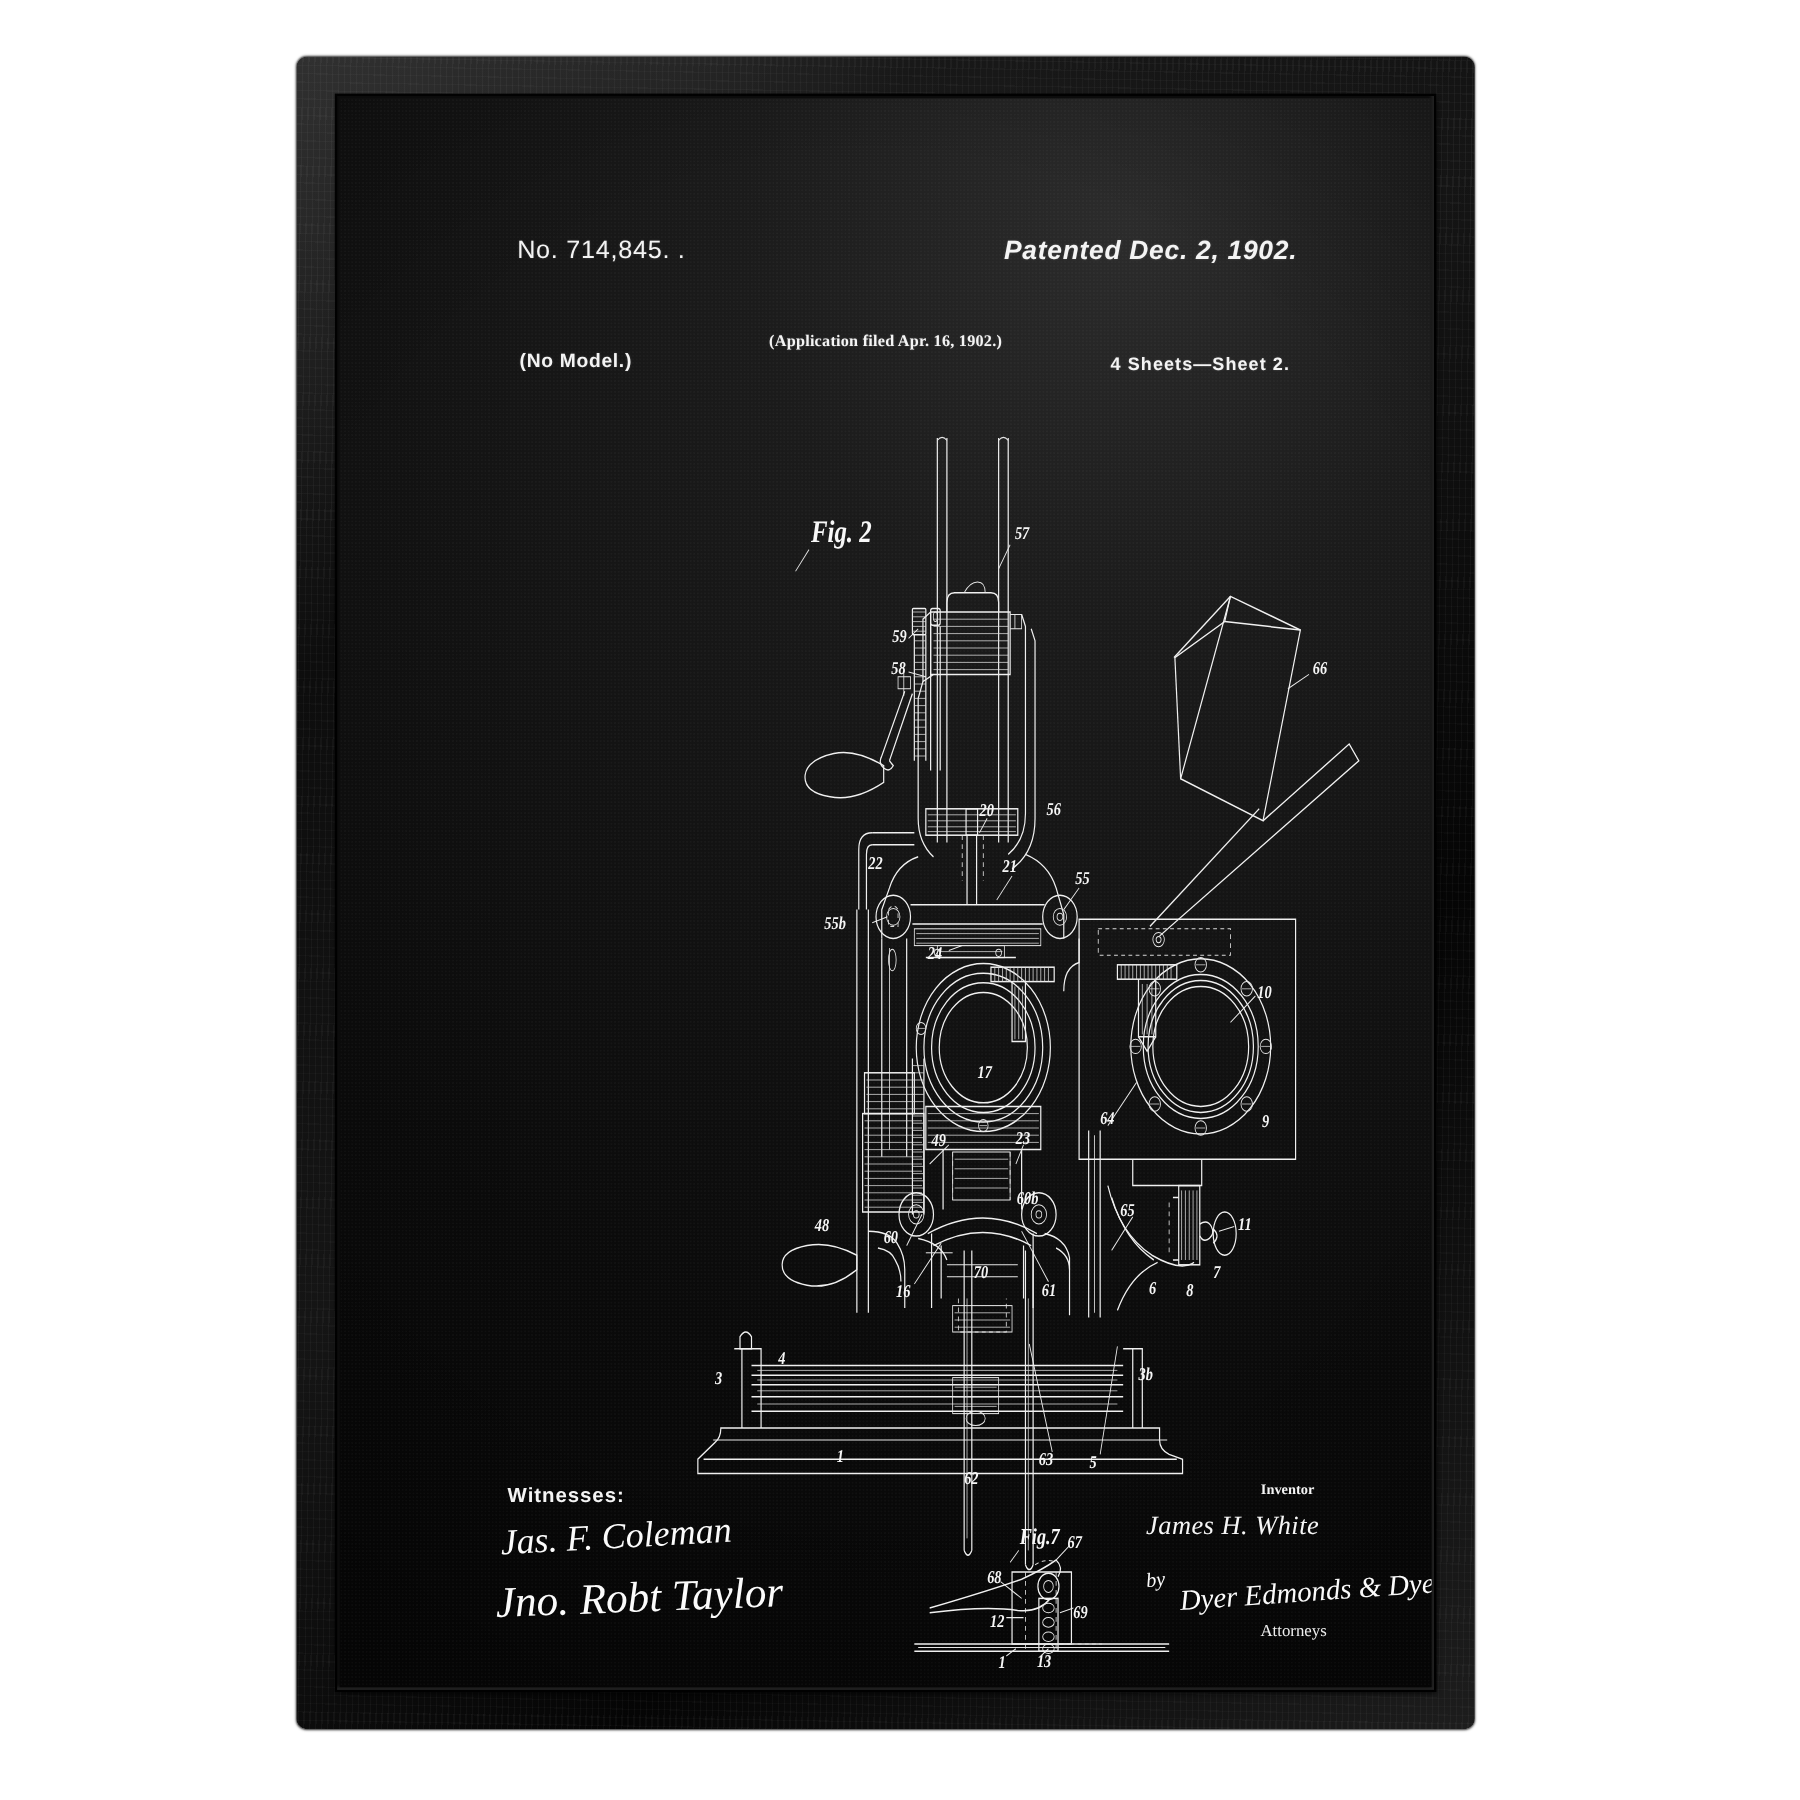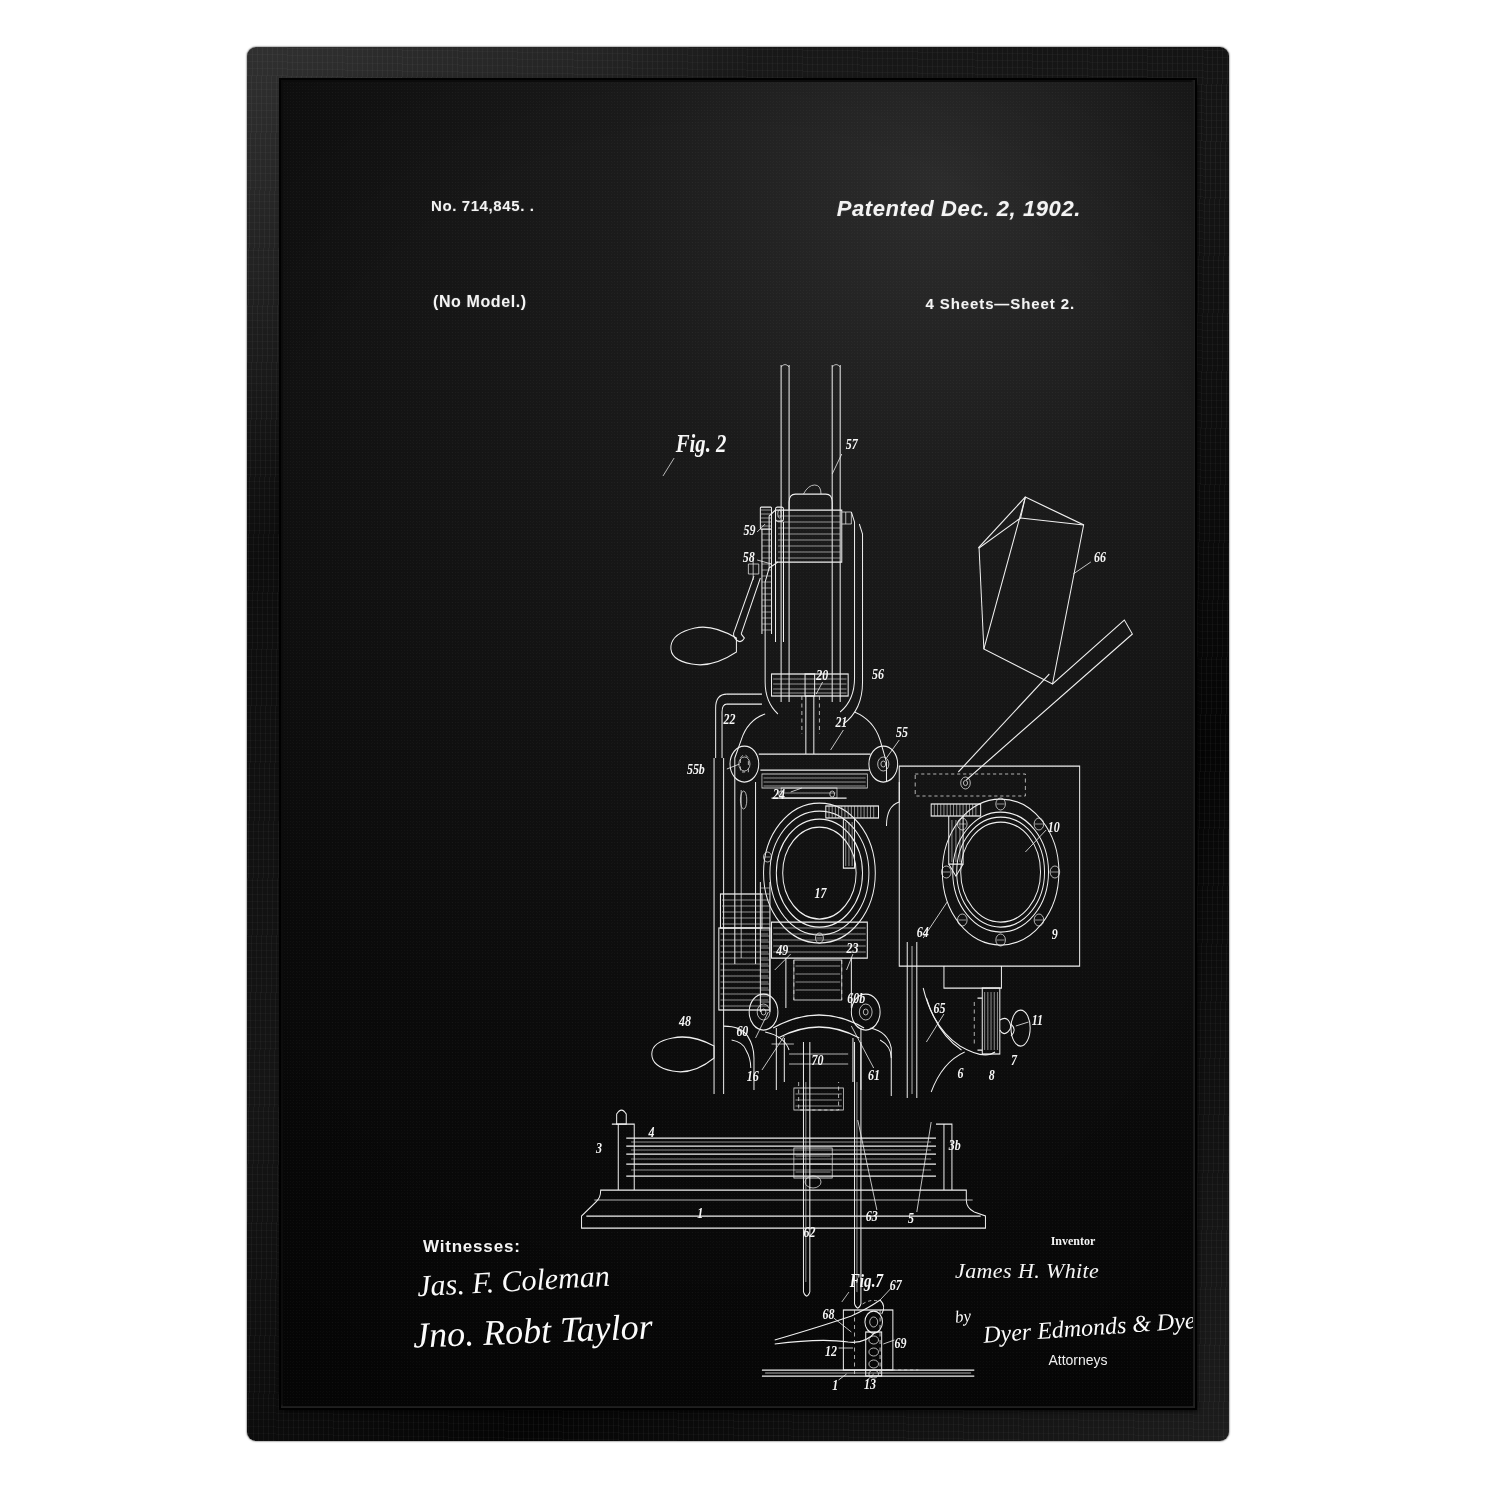--- a/index.html
+++ b/index.html
@@ -99,22 +99,22 @@
   .hdr {
     position: absolute;
     z-index: 4;
     color: #f4f4f4;
     letter-spacing: .6px;
     white-space: nowrap;
     text-shadow: 0 0 2px rgba(255,255,255,.18);
   }
   #patno {
     left: 148px; top: 115px;
-    font-size: 15px;
-    font-weight: bold;
+    font-size: 21px;
+    font-weight: normal;
   }
   #patdate {
     right: 112px; top: 114px;
     font-size: 22px;
     font-weight: bold;
     font-style: italic;
   }
   #inventor-name-hdr {
     left: 0; right: 0; top: 136px;
     text-align: center;
@@ -175,21 +175,21 @@
     font-family: "Liberation Serif", serif;
     font-style: italic;
     color: #f6f6f6;
     letter-spacing: .4px;
   }
   #attorneys-label {
     position: absolute; z-index: 4;
     left: 700px; top: 1270px;
     width: 190px; text-align: center;
     font-size: 14px;
-    font-family: Liberation Sans, sans-serif;
+    font-family: Liberation Serif, serif;
     color: #eeeeee;
   }
   .sigtext {
     position: absolute; z-index: 4;
     font-family: "Liberation Serif", serif;
     font-style: italic;
     color: #fbfbfb;
     white-space: nowrap;
   }
   #sig1 { left: 134px; top: 1182px; font-size: 30px; transform: rotate(-3.2deg); }
@@ -235,20 +235,21 @@
 <body>
 
 <div id="stage">
   <div id="frame">
     <div id="bevel"></div>
 
     <div id="poster">
 
       <div class="hdr" id="patno">No. 714,845.  .</div>
       <div class="hdr" id="patdate">Patented Dec. 2, 1902.</div>
+      <div class="hdr" id="appfiled">(Application filed Apr. 16, 1902.)</div>
       <div class="hdr" id="nomodel">(No Model.)</div>
       <div class="hdr" id="sheets">4 Sheets—Sheet 2.</div>
 
       <div id="witness-label">Witnesses:</div>
       <div class="sigtext" id="sig1">Jas. F. Coleman</div>
       <div class="sigtext" id="sig2">Jno. Robt Taylor</div>
 
       <div id="inventor-label">Inventor</div>
       <div id="inventor-sig">James H. White</div>
       <div class="sigtext" id="sig-by">by</div>

